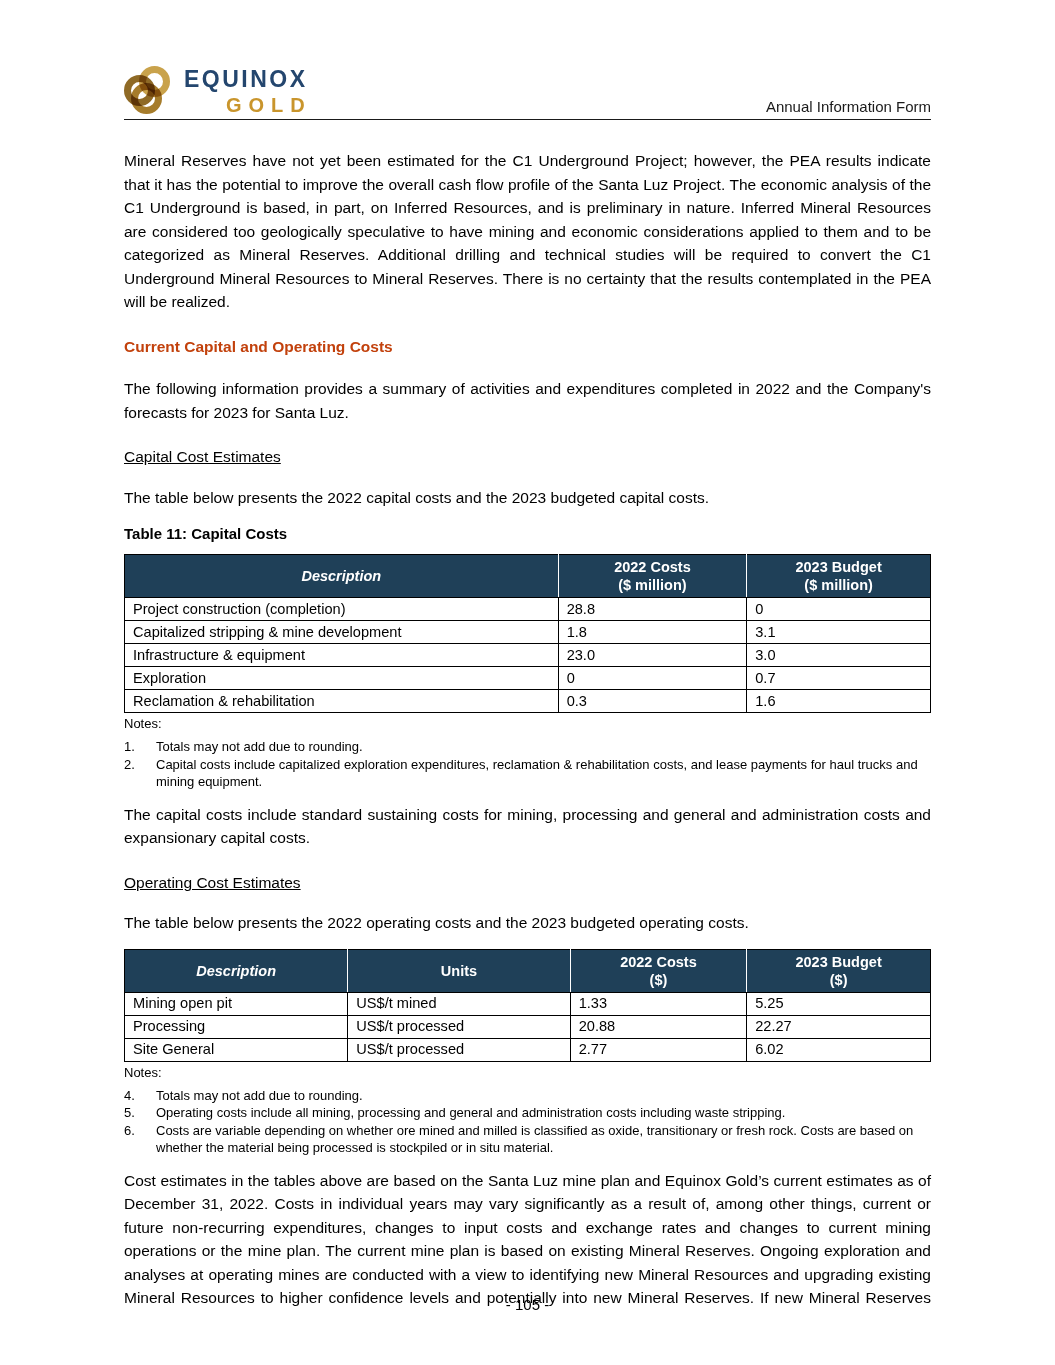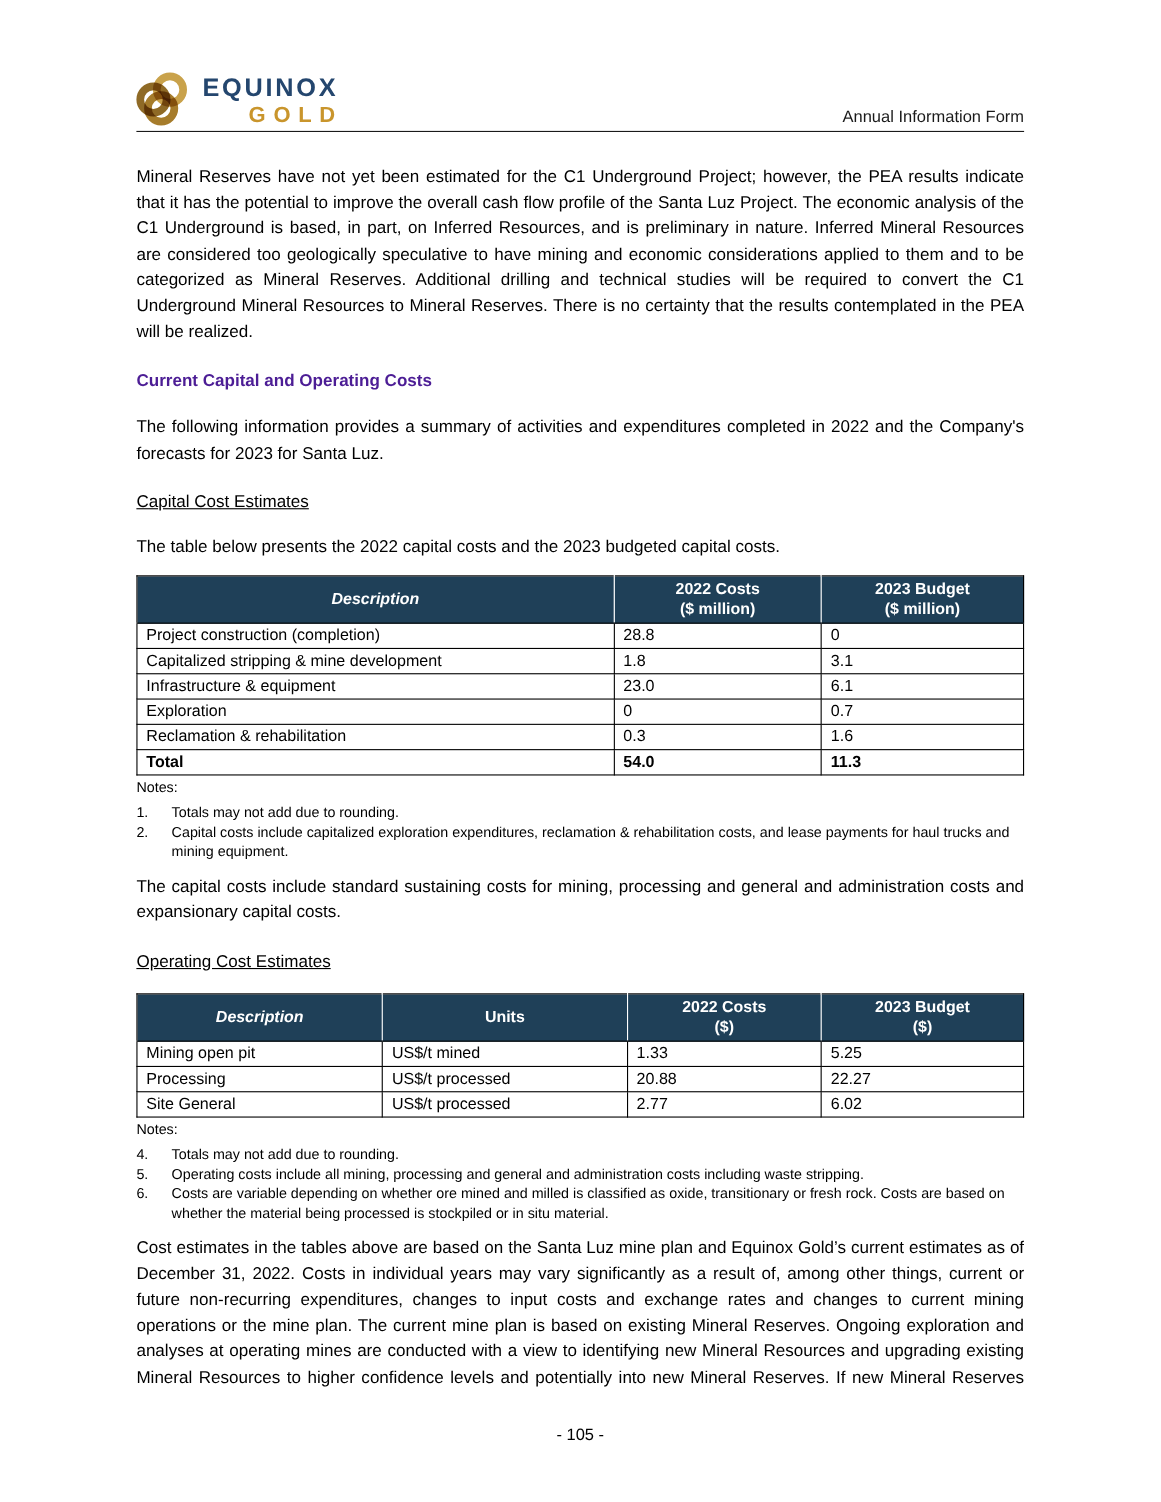--- a/index.html
+++ b/index.html
@@ -26,21 +26,21 @@
   .logo-text { display: flex; flex-direction: column; line-height: 1; }
   .brand-top { font-size: 23px; font-weight: bold; letter-spacing: 2.5px; color: #24466e; }
   .brand-bottom { font-size: 20px; font-weight: bold; letter-spacing: 7px; color: #c9952c; padding-left: 42px; margin-top: 4px; }
   .header-right { font-size: 15px; color: #1a1a1a; padding-bottom: 1px; }
 
   
   p.body { font-size: 15.5px; line-height: 23.5px; text-align: justify; }
   .just-last { text-align-last: justify; }
   .mb-sect { margin-bottom: 21px; }
   h2.sect-heading {
-    font-size: 15.5px; line-height: 23.5px; font-weight: bold; color: #4c1d95;
+    font-size: 15.5px; line-height: 23.5px; font-weight: bold; color: #c2410c;
     margin-bottom: 19px;
   }
   .sub-heading { font-size: 15.5px; line-height: 23.5px; text-decoration: underline; margin-bottom: 17px; }
   .table-title { font-size: 15px; line-height: 22px; font-weight: bold; margin-bottom: 9px; }
 
   
   table.tbl { width: 100%; border-collapse: collapse; border: 1.5px solid #000; }
   table.tbl th {
     background: #1f4058; color: #ffffff; font-weight: bold; font-size: 14.5px;
     text-align: center; vertical-align: middle; padding: 3px 4px; line-height: 18px;
@@ -92,20 +92,21 @@
   <p class="body mb-sect">Mineral Reserves have not yet been estimated for the C1 Underground Project; however, the PEA results indicate that it has the potential to improve the overall cash flow profile of the Santa Luz Project. The economic analysis of the C1 Underground is based, in part, on Inferred Resources, and is preliminary in nature. Inferred Mineral Resources are considered too geologically speculative to have mining and economic considerations applied to them and to be categorized as Mineral Reserves. Additional drilling and technical studies will be required to convert the C1 Underground Mineral Resources to Mineral Reserves. There is no certainty that the results contemplated in the PEA will be realized.</p>
 
   <h2 class="sect-heading">Current Capital and Operating Costs</h2>
 
   <p class="body mb-sect">The following information provides a summary of activities and expenditures completed in 2022 and the Company's forecasts for 2023 for Santa Luz.</p>
 
   <div class="sub-heading">Capital Cost Estimates</div>
 
   <p class="body gap-para">The table below presents the 2022 capital costs and the 2023 budgeted capital costs.</p>
 
+  <div class="table-title">Table 11: Capital Costs</div>
 
   <table class="tbl">
     <colgroup>
       <col style="width:53.8%">
         <col style="width:23.4%">
         <col style="width:22.8%">
     </colgroup>
   <thead>
         <tr>
           <th>
@@ -128,37 +129,32 @@
           <td class="c2">0</td>
         </tr>
         <tr>
           <td class="c0">Capitalized stripping &amp; mine development</td>
           <td class="c1">1.8</td>
           <td class="c2">3.1</td>
         </tr>
         <tr>
           <td class="c0">Infrastructure &amp; equipment</td>
           <td class="c1">23.0</td>
-          <td class="c2">6.1</td>
+          <td class="c2">3.0</td>
         </tr>
         <tr>
           <td class="c0">Exploration</td>
           <td class="c1">0</td>
           <td class="c2">0.7</td>
         </tr>
         <tr>
           <td class="c0">Reclamation &amp; rehabilitation</td>
           <td class="c1">0.3</td>
           <td class="c2">1.6</td>
         </tr>
-        <tr class="bold">
-          <td class="c0">Total</td>
-          <td class="c1">54.0</td>
-          <td class="c2">11.3</td>
-        </tr>
       </tbody>
     </table>
 
   <div class="notes mb-after">
     <div class="notes-label">Notes:</div>
     <div>
         <div class="note-row">
           <span class="note-num">1.</span>
           <span class="note-text">Totals may not add due to rounding.</span>
         </div>
@@ -166,20 +162,21 @@
           <span class="note-num">2.</span>
           <span class="note-text">Capital costs include capitalized exploration expenditures, reclamation &amp; rehabilitation costs, and lease payments for haul trucks and mining equipment.</span>
         </div>
       </div>
   </div>
 
   <p class="body mb-sect">The capital costs include standard sustaining costs for mining, processing and general and administration costs and expansionary capital costs.</p>
 
   <div class="sub-heading">Operating Cost Estimates</div>
 
+  <p class="body gap-para">The table below presents the 2022 operating costs and the 2023 budgeted operating costs.</p>
 
 
   <table class="tbl">
     <colgroup>
       <col style="width:27.7%">
         <col style="width:27.6%">
         <col style="width:21.9%">
         <col style="width:22.8%">
     </colgroup>
   <thead>

